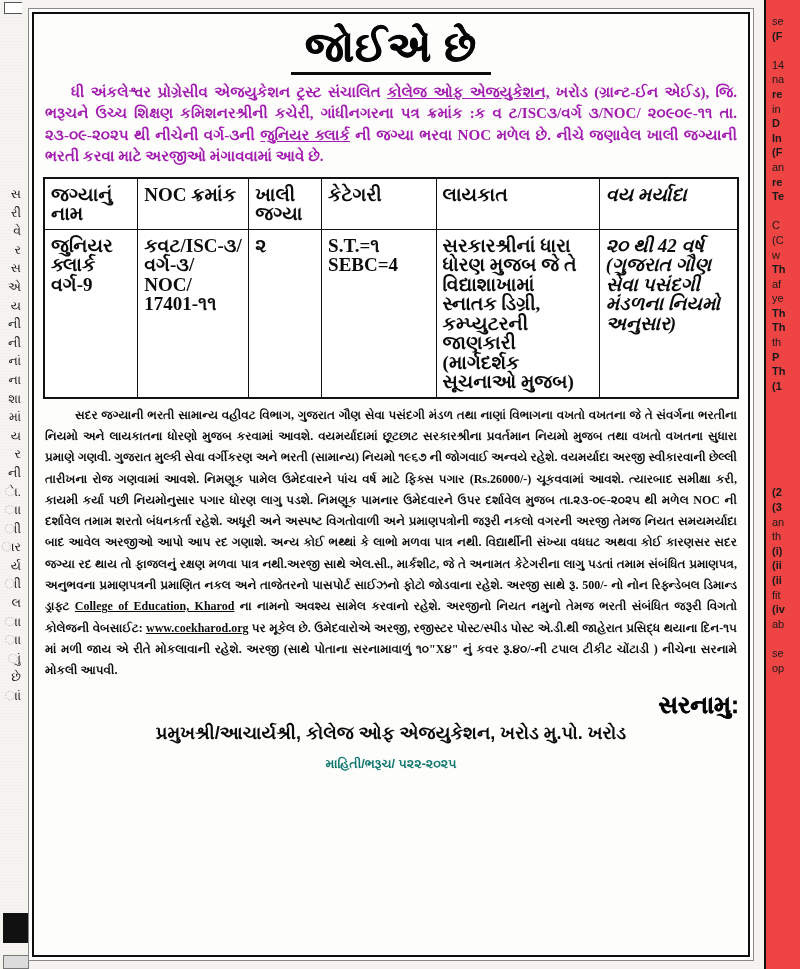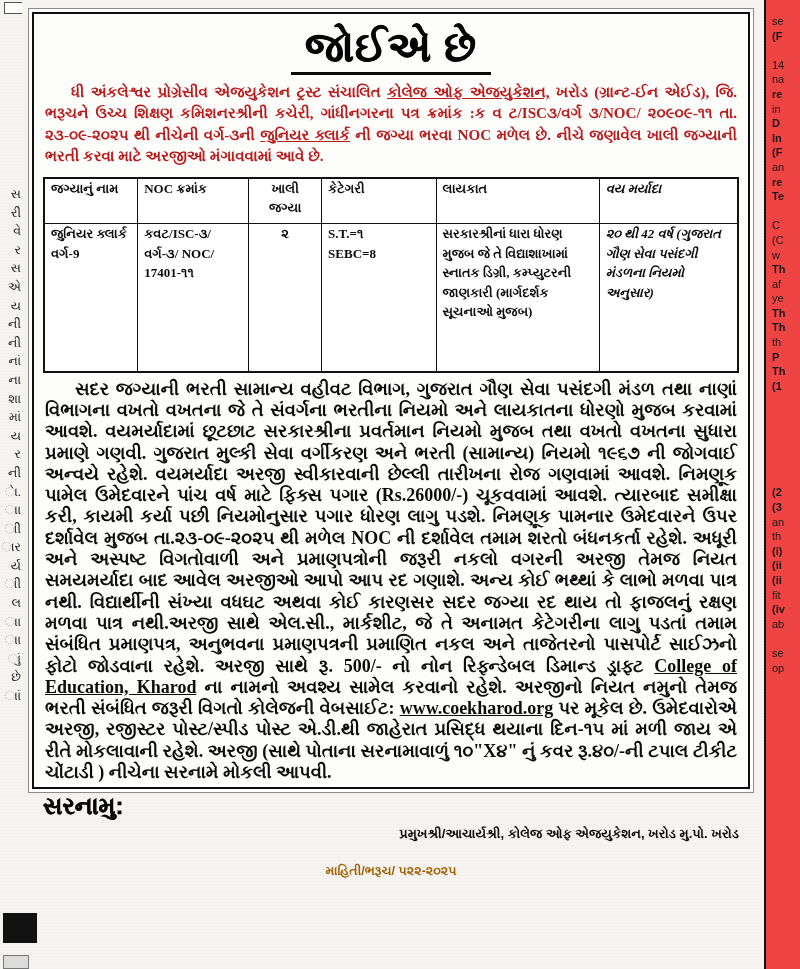--- a/index.html
+++ b/index.html
@@ -108,21 +108,21 @@
     width: 1px; height: 969px;
     background: #222;
   }
 
   
   .ad-outer {
     position: absolute;
     left: 28px;
     top: 8px;
     width: 726px;
-    height: 785px;
+    height: 953px;
     background: #ffffff;
     border: 1px solid #8a8a8a;
     padding: 3px;
     z-index: 3;
   }
   .ad-inner {
     width: 100%;
     height: 100%;
     border: 2.5px solid #0d0d0d;
     background: #fdfdfc;
@@ -150,103 +150,103 @@
   }
 
   
   .intro {
     font-family: "Liberation Serif", "DejaVu Serif", serif;
     font-size: 15.1px;
     line-height: 21.4px;
     text-align: justify;
     text-justify: inter-word;
     text-indent: 26px;
-    color: #b91c1c;
+    color: #a21caf;
     margin: 7px 2px 9px 2px;
     font-weight: 600;
   }
   .intro u { text-decoration: underline; text-underline-offset: 1px; }
 
   
   table.vac {
     width: 100%;
     border-collapse: collapse;
     margin: 0 0 6px 0;
     border: 2px solid #111;
     background: #fff;
   }
   table.vac th, table.vac td {
     border: 1.4px solid #111;
     vertical-align: top;
-    padding: 0 6px 5px 6px;
-    font-family: "Liberation Serif", "DejaVu Serif", serif;
-    font-size: 13px;
+    padding: 6px 6px 5px 6px;
+    font-family: "Liberation Serif", "DejaVu Serif", serif;
+    font-size: 19px;
     line-height: 19.5px;
     font-weight: 600;
     color: #0c0c0c;
   }
   table.vac th {
     text-align: left;
     font-weight: 700;
     height: 46px;
   }
   table.vac td { height: 148px; }
   table.vac .c-name  { width: 13.5%; }
   table.vac .c-noc   { width: 16.0%; }
-  table.vac .c-vac   { width: 10.5%; text-align: center; }
+  table.vac .c-vac   { width: 10.5%; }
   table.vac .c-cat   { width: 16.5%; }
   table.vac .c-qual  { width: 23.5%; }
   table.vac .c-age   { width: 20.0%; font-style: italic; }
   .mono-lat {
     font-family: "Liberation Serif", "DejaVu Serif", serif;
     font-weight: bold;
   }
 
   
   .body-text {
     font-family: "Liberation Serif", "DejaVu Serif", serif;
-    font-size: 18px;
+    font-size: 12px;
     line-height: 21.3px;
     text-align: justify;
     text-justify: inter-word;
     text-indent: 30px;
     color: #0c0c0c;
     margin: 4px 2px 0 2px;
     font-weight: 600;
   }
   .body-text b { font-weight: 800; }
   .body-text .ul-b { font-weight: 800; text-decoration: underline; }
 
   
   .addr-head {
-    text-align: left;
+    text-align: right;
     font-family: "Liberation Sans", "DejaVu Sans", sans-serif;
     font-size: 24px;
     font-weight: bold;
     line-height: 1.25;
     margin-top: 8px;
     color: #070707;
     -webkit-text-stroke: 0.35px #070707;
   }
   .addr-line {
-    text-align: right;
-    font-family: "Liberation Sans", "DejaVu Sans", sans-serif;
-    font-size: 13px;
+    text-align: center;
+    font-family: "Liberation Sans", "DejaVu Sans", sans-serif;
+    font-size: 18px;
     font-weight: bold;
     line-height: 26px;
     color: #090909;
   }
   .addr-foot {
     text-align: center;
     font-family: "Liberation Sans", "DejaVu Sans", sans-serif;
     font-size: 12.6px;
     font-weight: 600;
     line-height: 20px;
-    color: #a16207;
-    margin-top: 14px;
+    color: #0f766e;
+    margin-top: 8px;
   }
 
   .blur { filter: blur(0.25px); }
 </style>
 </head>
 <body>
 
 <div class="scan-bg"></div>
 
 <div class="left-strip">
@@ -349,21 +349,21 @@
           <th class="c-qual">લાયકાત</th>
           <th class="c-age">વય મર્યાદા</th>
         </tr>
       </thead>
       <tbody>
         <tr>
           <td class="c-name">જુનિયર ક્લાર્ક વર્ગ-9</td>
           <td class="c-noc">કવટ/ISC-૩/વર્ગ-૩/ NOC/ 17401-૧૧</td>
           <td class="c-vac">૨</td>
           <td class="c-cat mono-lat" style="white-space:pre-line">S.T.=૧
-SEBC=8</td>
+SEBC=4</td>
           <td class="c-qual">સરકારશ્રીનાં ધારા ધોરણ મુજબ જે તે વિદ્યાશાખામાં સ્નાતક ડિગ્રી, કમ્પ્યુટરની જાણકારી (માર્ગદર્શક સૂચનાઓ મુજબ)</td>
           <td class="c-age">૨૦ થી 42 વર્ષ (ગુજરાત ગૌણ સેવા પસંદગી મંડળના નિયમો અનુસાર)</td>
         </tr>
       </tbody>
     </table>
 
     <p class="body-text"><span>સદર જગ્યાની ભરતી સામાન્ય વહીવટ વિભાગ, ગુજરાત ગૌણ સેવા પસંદગી મંડળ તથા નાણાં વિભાગના વખતો વખતના જે તે સંવર્ગના ભરતીના નિયમો અને લાયકાતના ધોરણો મુજબ કરવામાં આવશે. વયમર્યાદામાં છૂટછાટ સરકારશ્રીના પ્રવર્તમાન નિયમો મુજબ તથા વખતો વખતના સુધારા પ્રમાણે ગણવી. ગુજરાત મુલ્કી સેવા વર્ગીકરણ અને ભરતી (સામાન્ય) નિયમો ૧૯૬૭ ની જોગવાઈ અન્વયે રહેશે. વયમર્યાદા અરજી સ્વીકારવાની છેલ્લી તારીખના રોજ ગણવામાં આવશે. નિમણૂક પામેલ ઉમેદવારને પાંચ વર્ષ માટે ફિક્સ પગાર </span><b>(Rs.26000/-)</b><span> ચૂકવવામાં આવશે. ત્યારબાદ સમીક્ષા કરી, કાયમી કર્યા પછી નિયમોનુસાર પગાર ધોરણ લાગુ પડશે. નિમણૂક પામનાર ઉમેદવારને ઉપર દર્શાવેલ મુજબ તા.૨૩-૦૯-૨૦૨૫ થી મળેલ NOC ની દર્શાવેલ તમામ શરતો બંધનકર્તા રહેશે. અધૂરી અને અસ્પષ્ટ વિગતોવાળી અને પ્રમાણપત્રોની જરૂરી નકલો વગરની અરજી તેમજ નિયત સમયમર્યાદા બાદ આવેલ અરજીઓ આપો આપ રદ ગણાશે. અન્ય કોઈ ભથ્થાં કે લાભો મળવા પાત્ર નથી. વિદ્યાર્થીની સંખ્યા વધઘટ અથવા કોઈ કારણસર સદર જગ્યા રદ થાય તો ફાજલનું રક્ષણ મળવા પાત્ર નથી.અરજી સાથે એલ.સી., માર્કશીટ, જે તે અનામત કેટેગરીના લાગુ પડતાં તમામ સંબંધિત પ્રમાણપત્ર, અનુભવના પ્રમાણપત્રની પ્રમાણિત નકલ અને તાજેતરનો પાસપોર્ટ સાઈઝનો ફોટો જોડવાના રહેશે. અરજી સાથે </span><b>રૂ. 500/-</b><span> નો નોન રિફ્ન્ડેબલ ડિમાન્ડ ડ્રાફ્ટ </span><span class="ul-b">College of Education, Kharod</span><span> ના નામનો અવશ્ય સામેલ કરવાનો રહેશે. અરજીનો નિયત નમુનો તેમજ ભરતી સંબંધિત જરૂરી વિગતો કોલેજની વેબસાઈટ: </span><span class="ul-b">www.coekharod.org</span><span> પર મૂકેલ છે. ઉમેદવારોએ અરજી, રજીસ્ટર પોસ્ટ/સ્પીડ પોસ્ટ એ.ડી.થી જાહેરાત પ્રસિદ્ધ થયાના દિન-૧૫ માં મળી જાય એ રીતે મોકલાવાની રહેશે. અરજી (સાથે પોતાના સરનામાવાળું ૧૦"X૪" નું કવર રૂ.૪૦/-ની ટપાલ ટીકીટ ચોંટાડી ) નીચેના સરનામે મોકલી આપવી.</span></p>
 
     <div class="addr-head">સરનામુ:</div>
     <div class="addr-line">પ્રમુખશ્રી/આચાર્યશ્રી, કોલેજ ઓફ એજયુકેશન, ખરોડ મુ.પો. ખરોડ</div>

